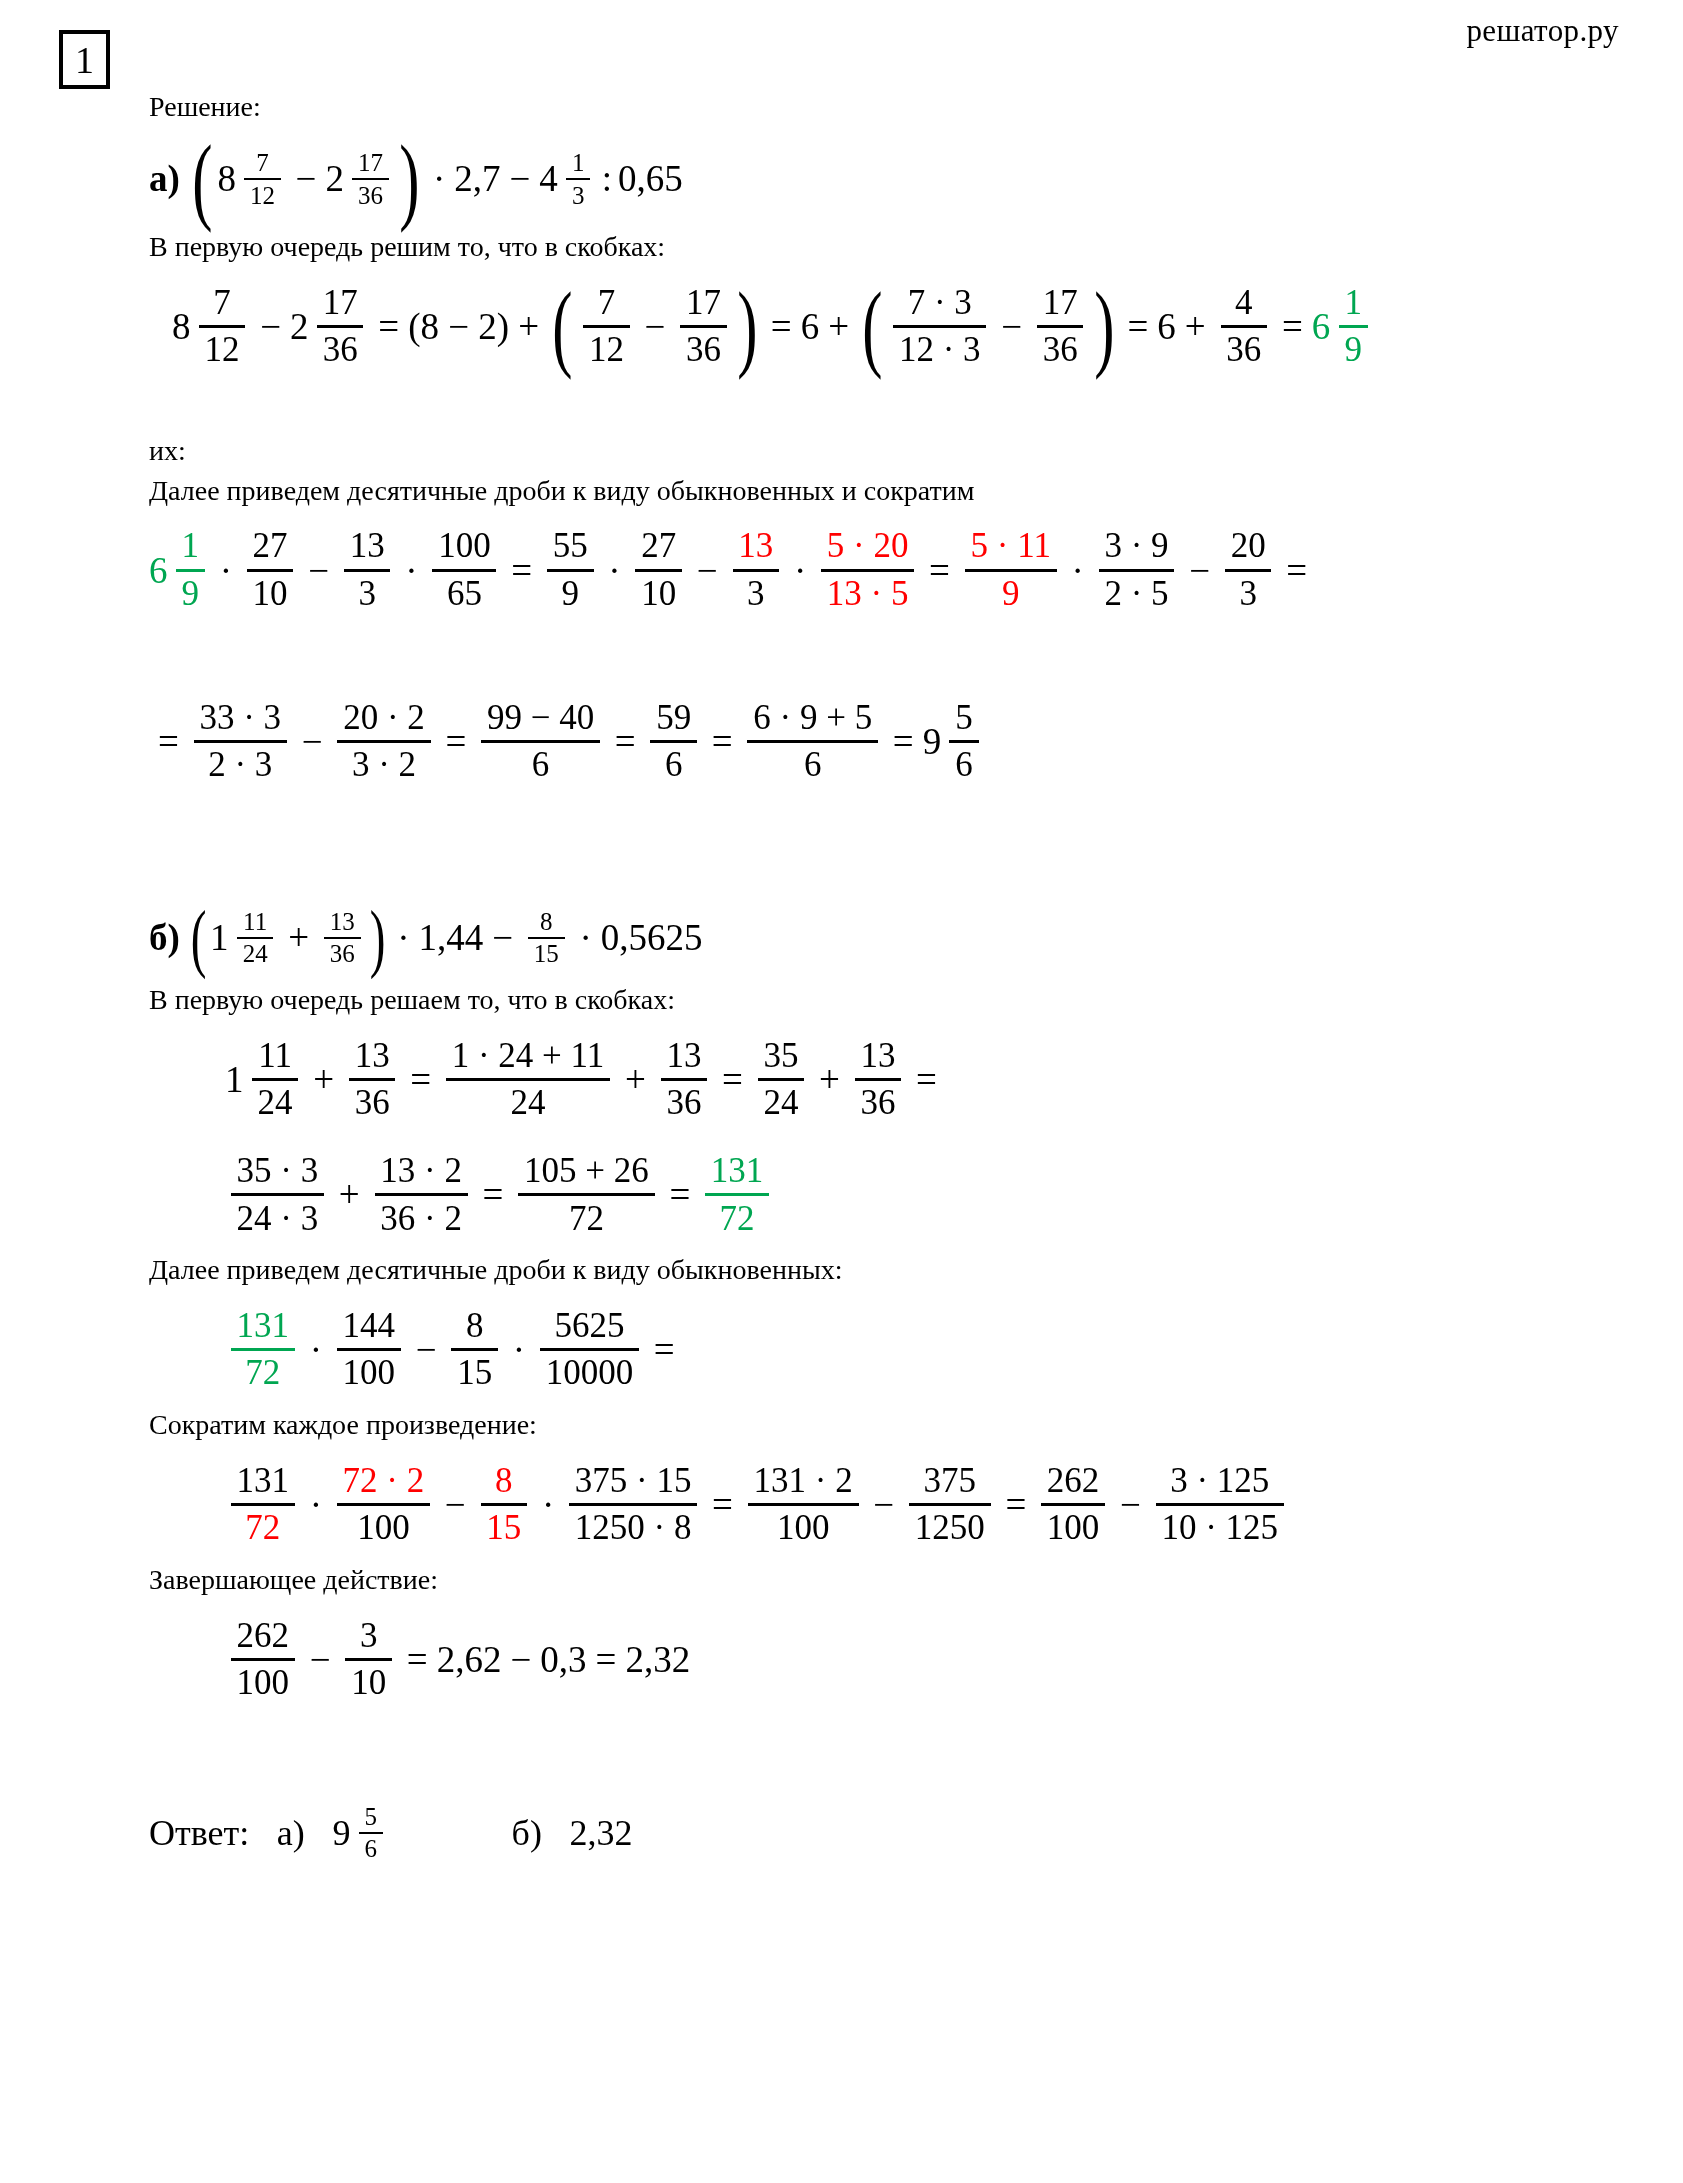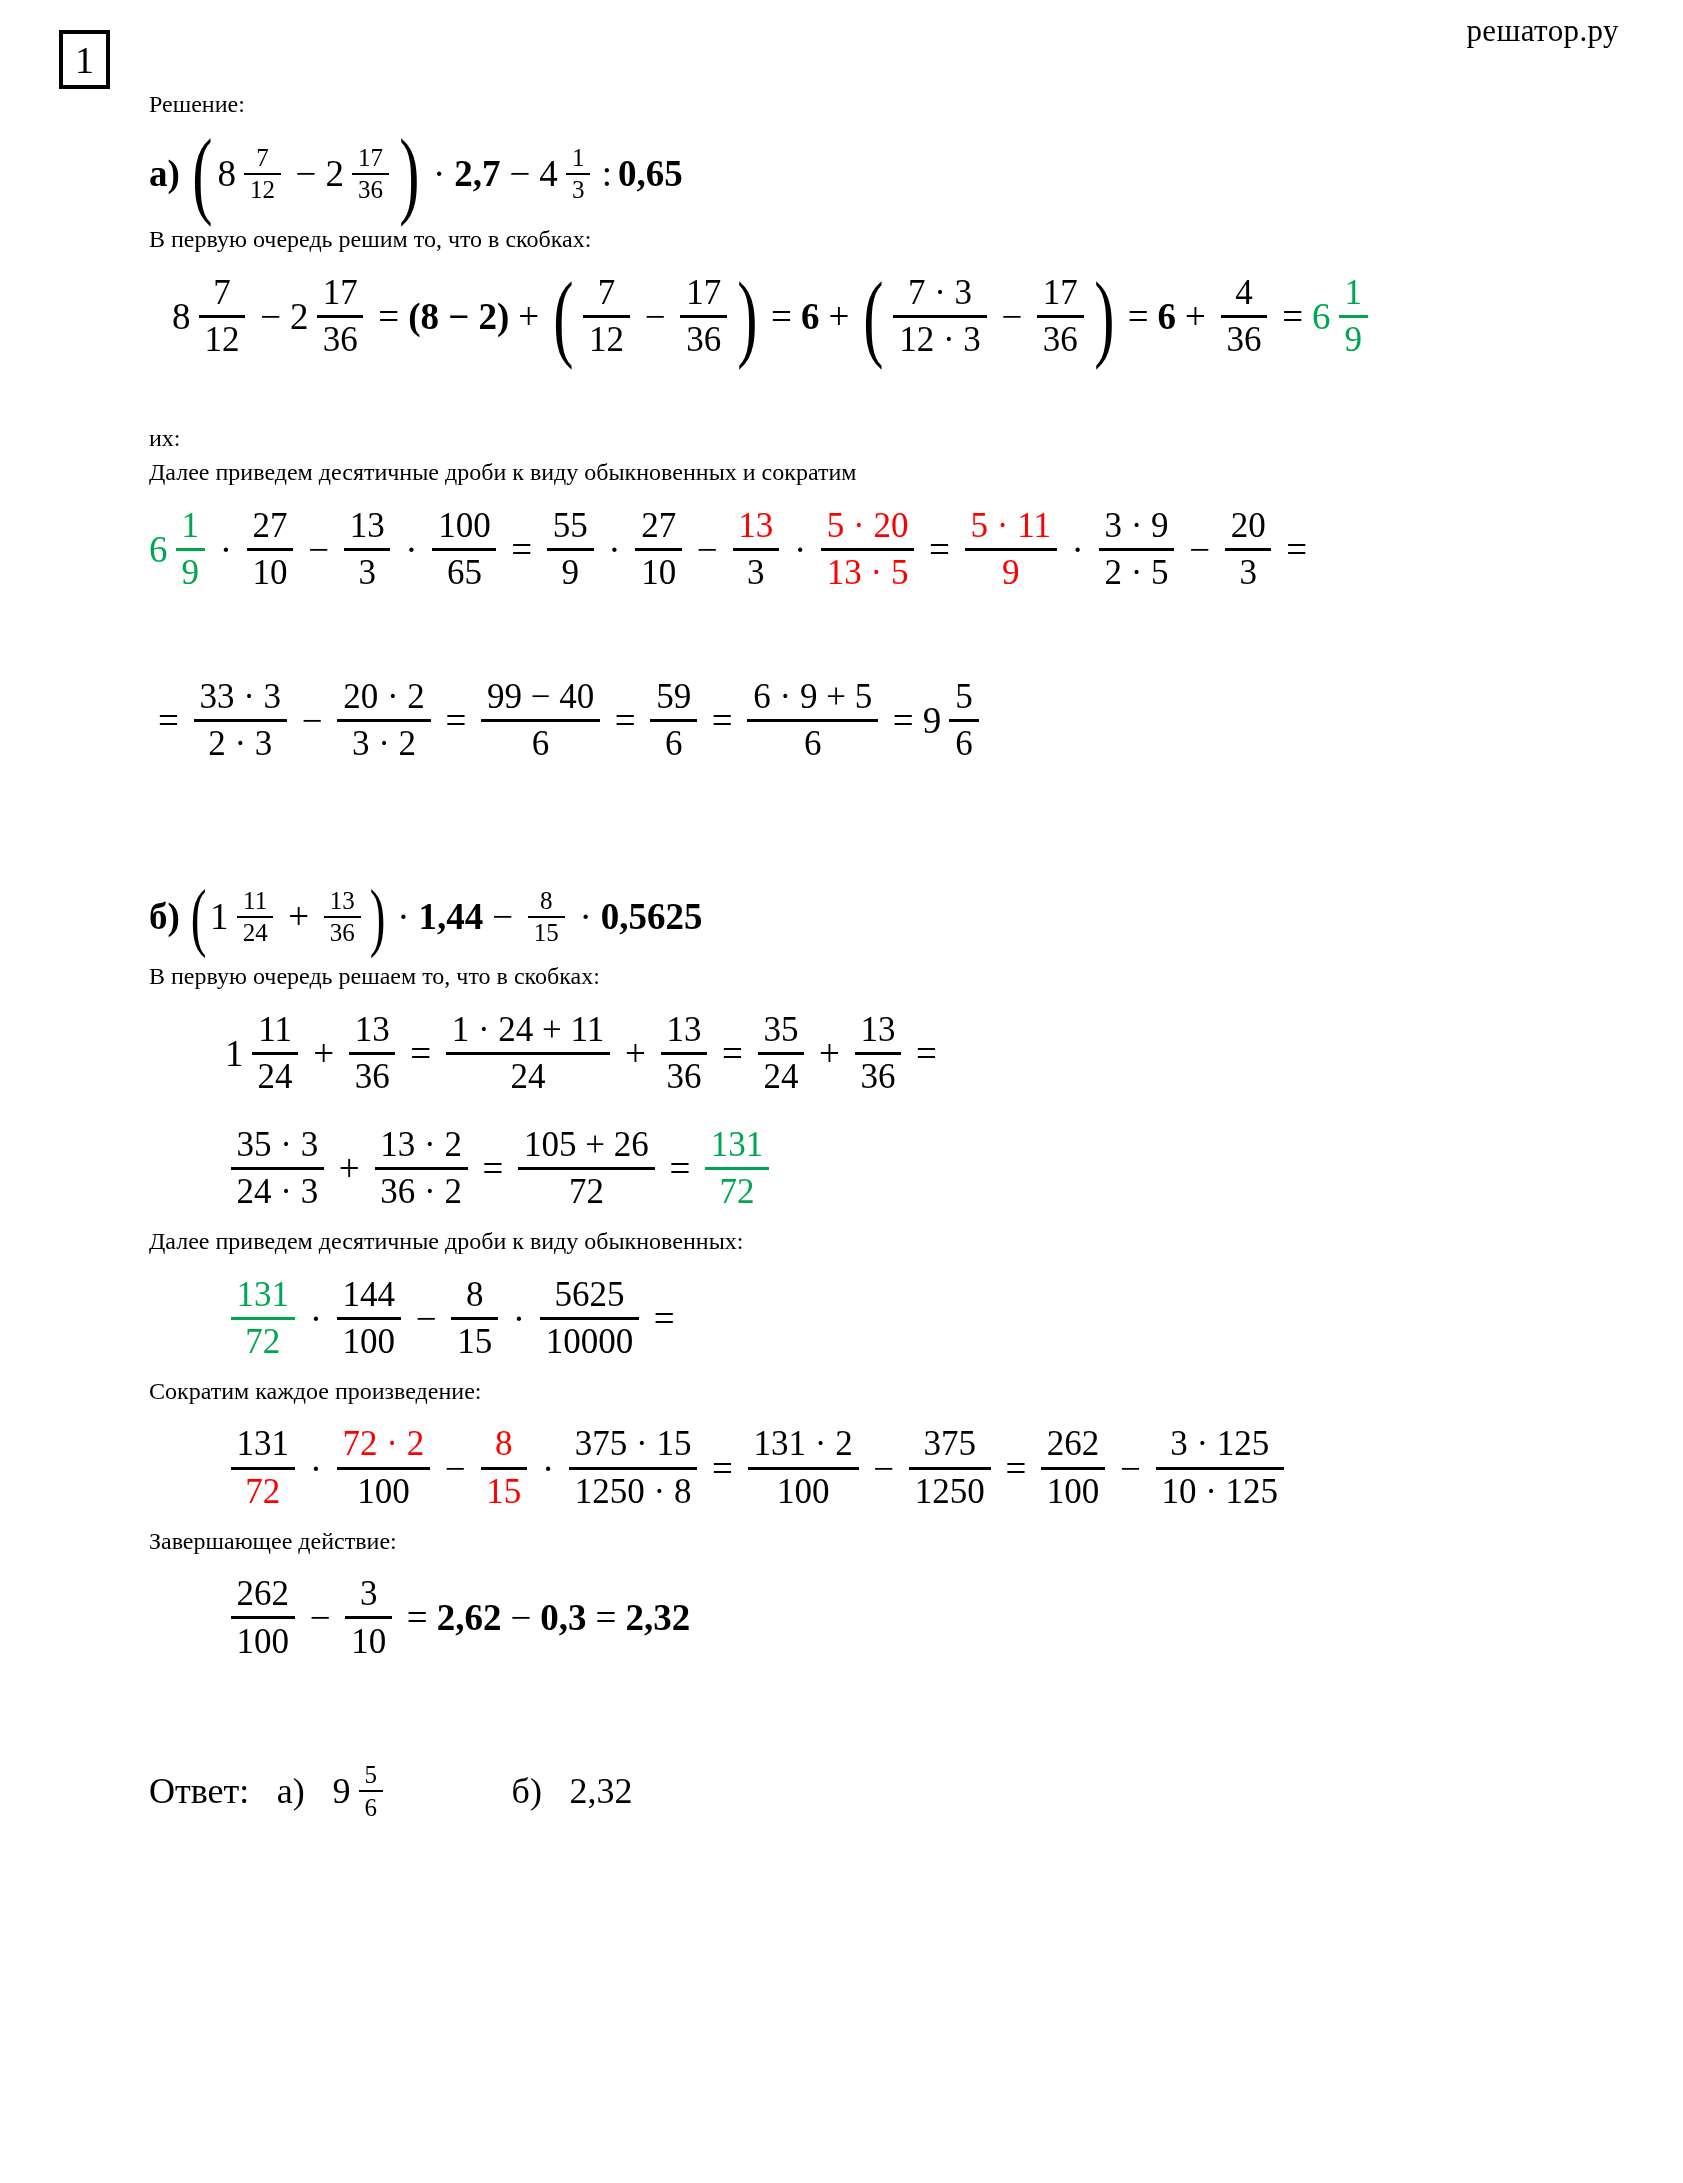--- a/index.html
+++ b/index.html
@@ -23,39 +23,39 @@
     display:flex; align-items:center; justify-content:center;
     font-size:38px; line-height:1;
   }
 
   
   .content{
     position:absolute; left:149px; top:89px;
     width:1479px;
   }
 
-  .ptext{ font-size:24px; line-height:1.30; margin:0 0 3.3px 0; }
+  .ptext{ font-size:28px; line-height:1.30; margin:0 0 3.3px 0; }
   .gap-s{ height:15px; }
   .gap-m{ height:38px; }
   .gap-l{ height:64px; }
   .gap-xl{ height:86px; }
 
   
   .mrow{
     display:flex; align-items:center; flex-wrap:nowrap;
     font-size:37px; line-height:1;
     white-space:nowrap;
   }
   .mrow.indent1{ padding-left:23px; }
   .mrow.indent2{ padding-left:76px; }
 
   .op{ margin:0 9px; font-size:37px; }
   .op.tight{ margin:0 5.8px; }
   .lbl{ font-weight:bold; font-size:37px; margin-right:8.3px; }
-  .num{ font-size:37px;font-weight:bold; }
+  .num{ font-size:37px; }
 
   
   .frac{
     display:inline-flex; flex-direction:column;
     align-items:center; justify-content:center;
     vertical-align:middle; margin:0 5.8px;
   }
   .frac > .fnum, .frac > .fden{
     display:block; padding:0 5.8px; font-size:35px; line-height:1.08;
   }

